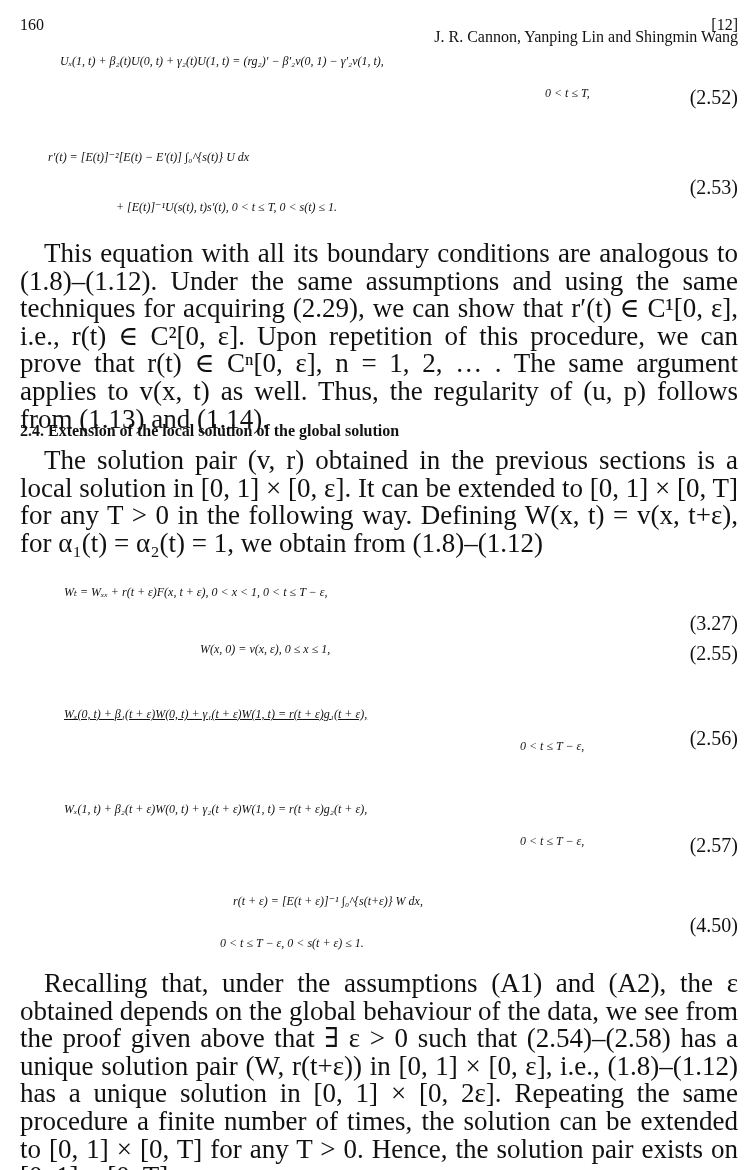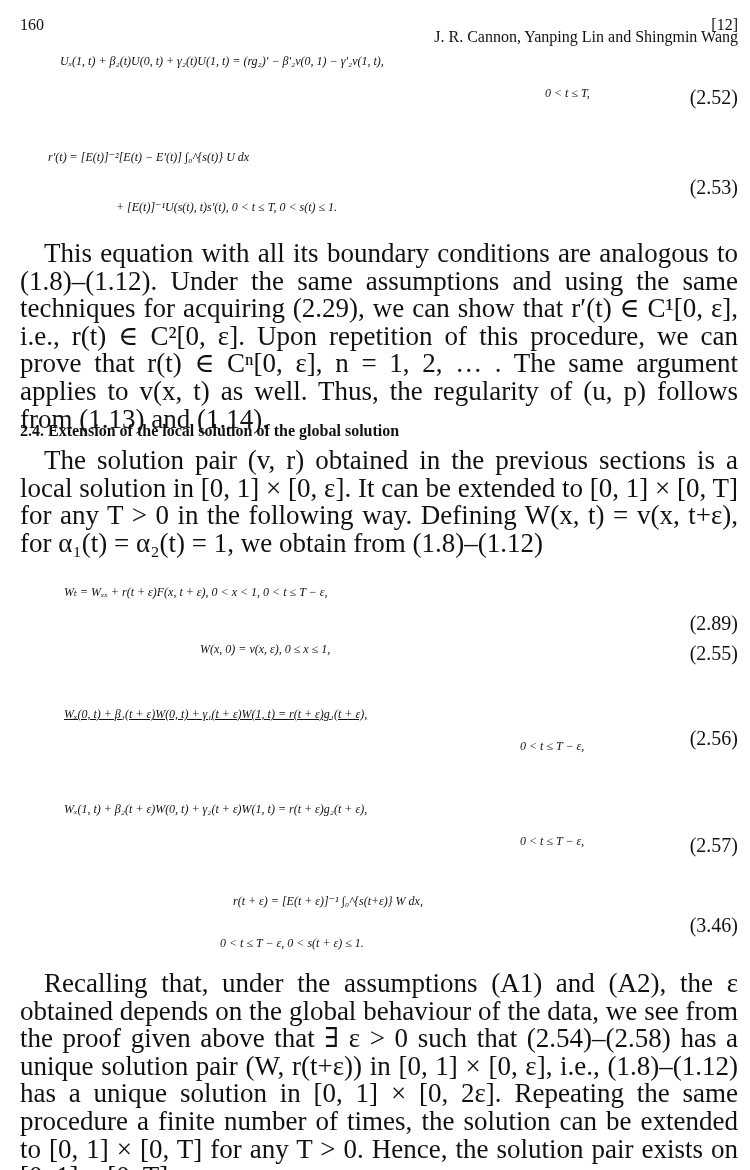--- a/index.html
+++ b/index.html
@@ -43,32 +43,32 @@
   <p>This equation with all its boundary conditions are analogous to (1.8)–(1.12). Under the same assumptions and using the same techniques for acquiring (2.29), we can show that r′(t) ∈ C¹[0, ε], i.e., r(t) ∈ C²[0, ε]. Upon repetition of this procedure, we can prove that r(t) ∈ Cⁿ[0, ε], n = 1, 2, … . The same argument applies to v(x, t) as well. Thus, the regularity of (u, p) follows from (1.13) and (1.14).</p>
 </div>
 
 <div class="abs section">2.4. Extension of the local solution of the global solution</div>
 
 <div class="abs para" style="top:447px;">
   <p>The solution pair (v, r) obtained in the previous sections is a local solution in [0, 1] × [0, ε]. It can be extended to [0, 1] × [0, T] for any T &gt; 0 in the following way. Defining W(x, t) = v(x, t+ε), for α₁(t) = α₂(t) = 1, we obtain from (1.8)–(1.12)</p>
 </div>
 
 <div class="abs eq" style="top:585px; left:64px;">Wₜ = Wₓₓ + r(t + ε)F(x, t + ε),      0 &lt; x &lt; 1,  0 &lt; t ≤ T − ε,</div>
-<div class="eqno" style="top:612px; right:12px;">(2.89)</div>
+<div class="eqno" style="top:612px; right:12px;">(3.27)</div>
 
 <div class="abs eq" style="top:642px; left:200px;">W(x, 0) = v(x, ε),      0 ≤ x ≤ 1,</div>
 <div class="eqno" style="top:642px; right:12px;">(2.55)</div>
 
 <div class="abs eq" style="top:707px; left:64px;text-decoration:underline;">Wₓ(0, t) + β₁(t + ε)W(0, t) + γ₁(t + ε)W(1, t) = r(t + ε)g₁(t + ε),</div>
 <div class="abs eq" style="top:739px; left:520px;">0 &lt; t ≤ T − ε,</div>
 <div class="eqno" style="top:727px; right:12px;">(2.56)</div>
 
 <div class="abs eq" style="top:802px; left:64px;">Wₓ(1, t) + β₂(t + ε)W(0, t) + γ₂(t + ε)W(1, t) = r(t + ε)g₂(t + ε),</div>
 <div class="abs eq" style="top:834px; left:520px;">0 &lt; t ≤ T − ε,</div>
 <div class="eqno" style="top:834px; right:12px;">(2.57)</div>
 
 <div class="abs eq" style="top:894px; left:200px;margin-left:33px;">r(t + ε) = [E(t + ε)]⁻¹ ∫₀^{s(t+ε)} W dx,</div>
 <div class="abs eq" style="top:936px; left:220px;">0 &lt; t ≤ T − ε,  0 &lt; s(t + ε) ≤ 1.</div>
-<div class="eqno" style="top:914px; right:12px;">(3.46)</div>
+<div class="eqno" style="top:914px; right:12px;">(4.50)</div>
 
 <div class="abs para" style="top:970px;">
   <p>Recalling that, under the assumptions (A1) and (A2), the ε obtained depends on the global behaviour of the data, we see from the proof given above that ∃ ε &gt; 0 such that (2.54)–(2.58) has a unique solution pair (W, r(t+ε)) in [0, 1] × [0, ε], i.e., (1.8)–(1.12) has a unique solution in [0, 1] × [0, 2ε]. Repeating the same procedure a finite number of times, the solution can be extended to [0, 1] × [0, T] for any T &gt; 0. Hence, the solution pair exists on [0, 1] × [0, T].</p>
 </div>
 
 </body></html>

